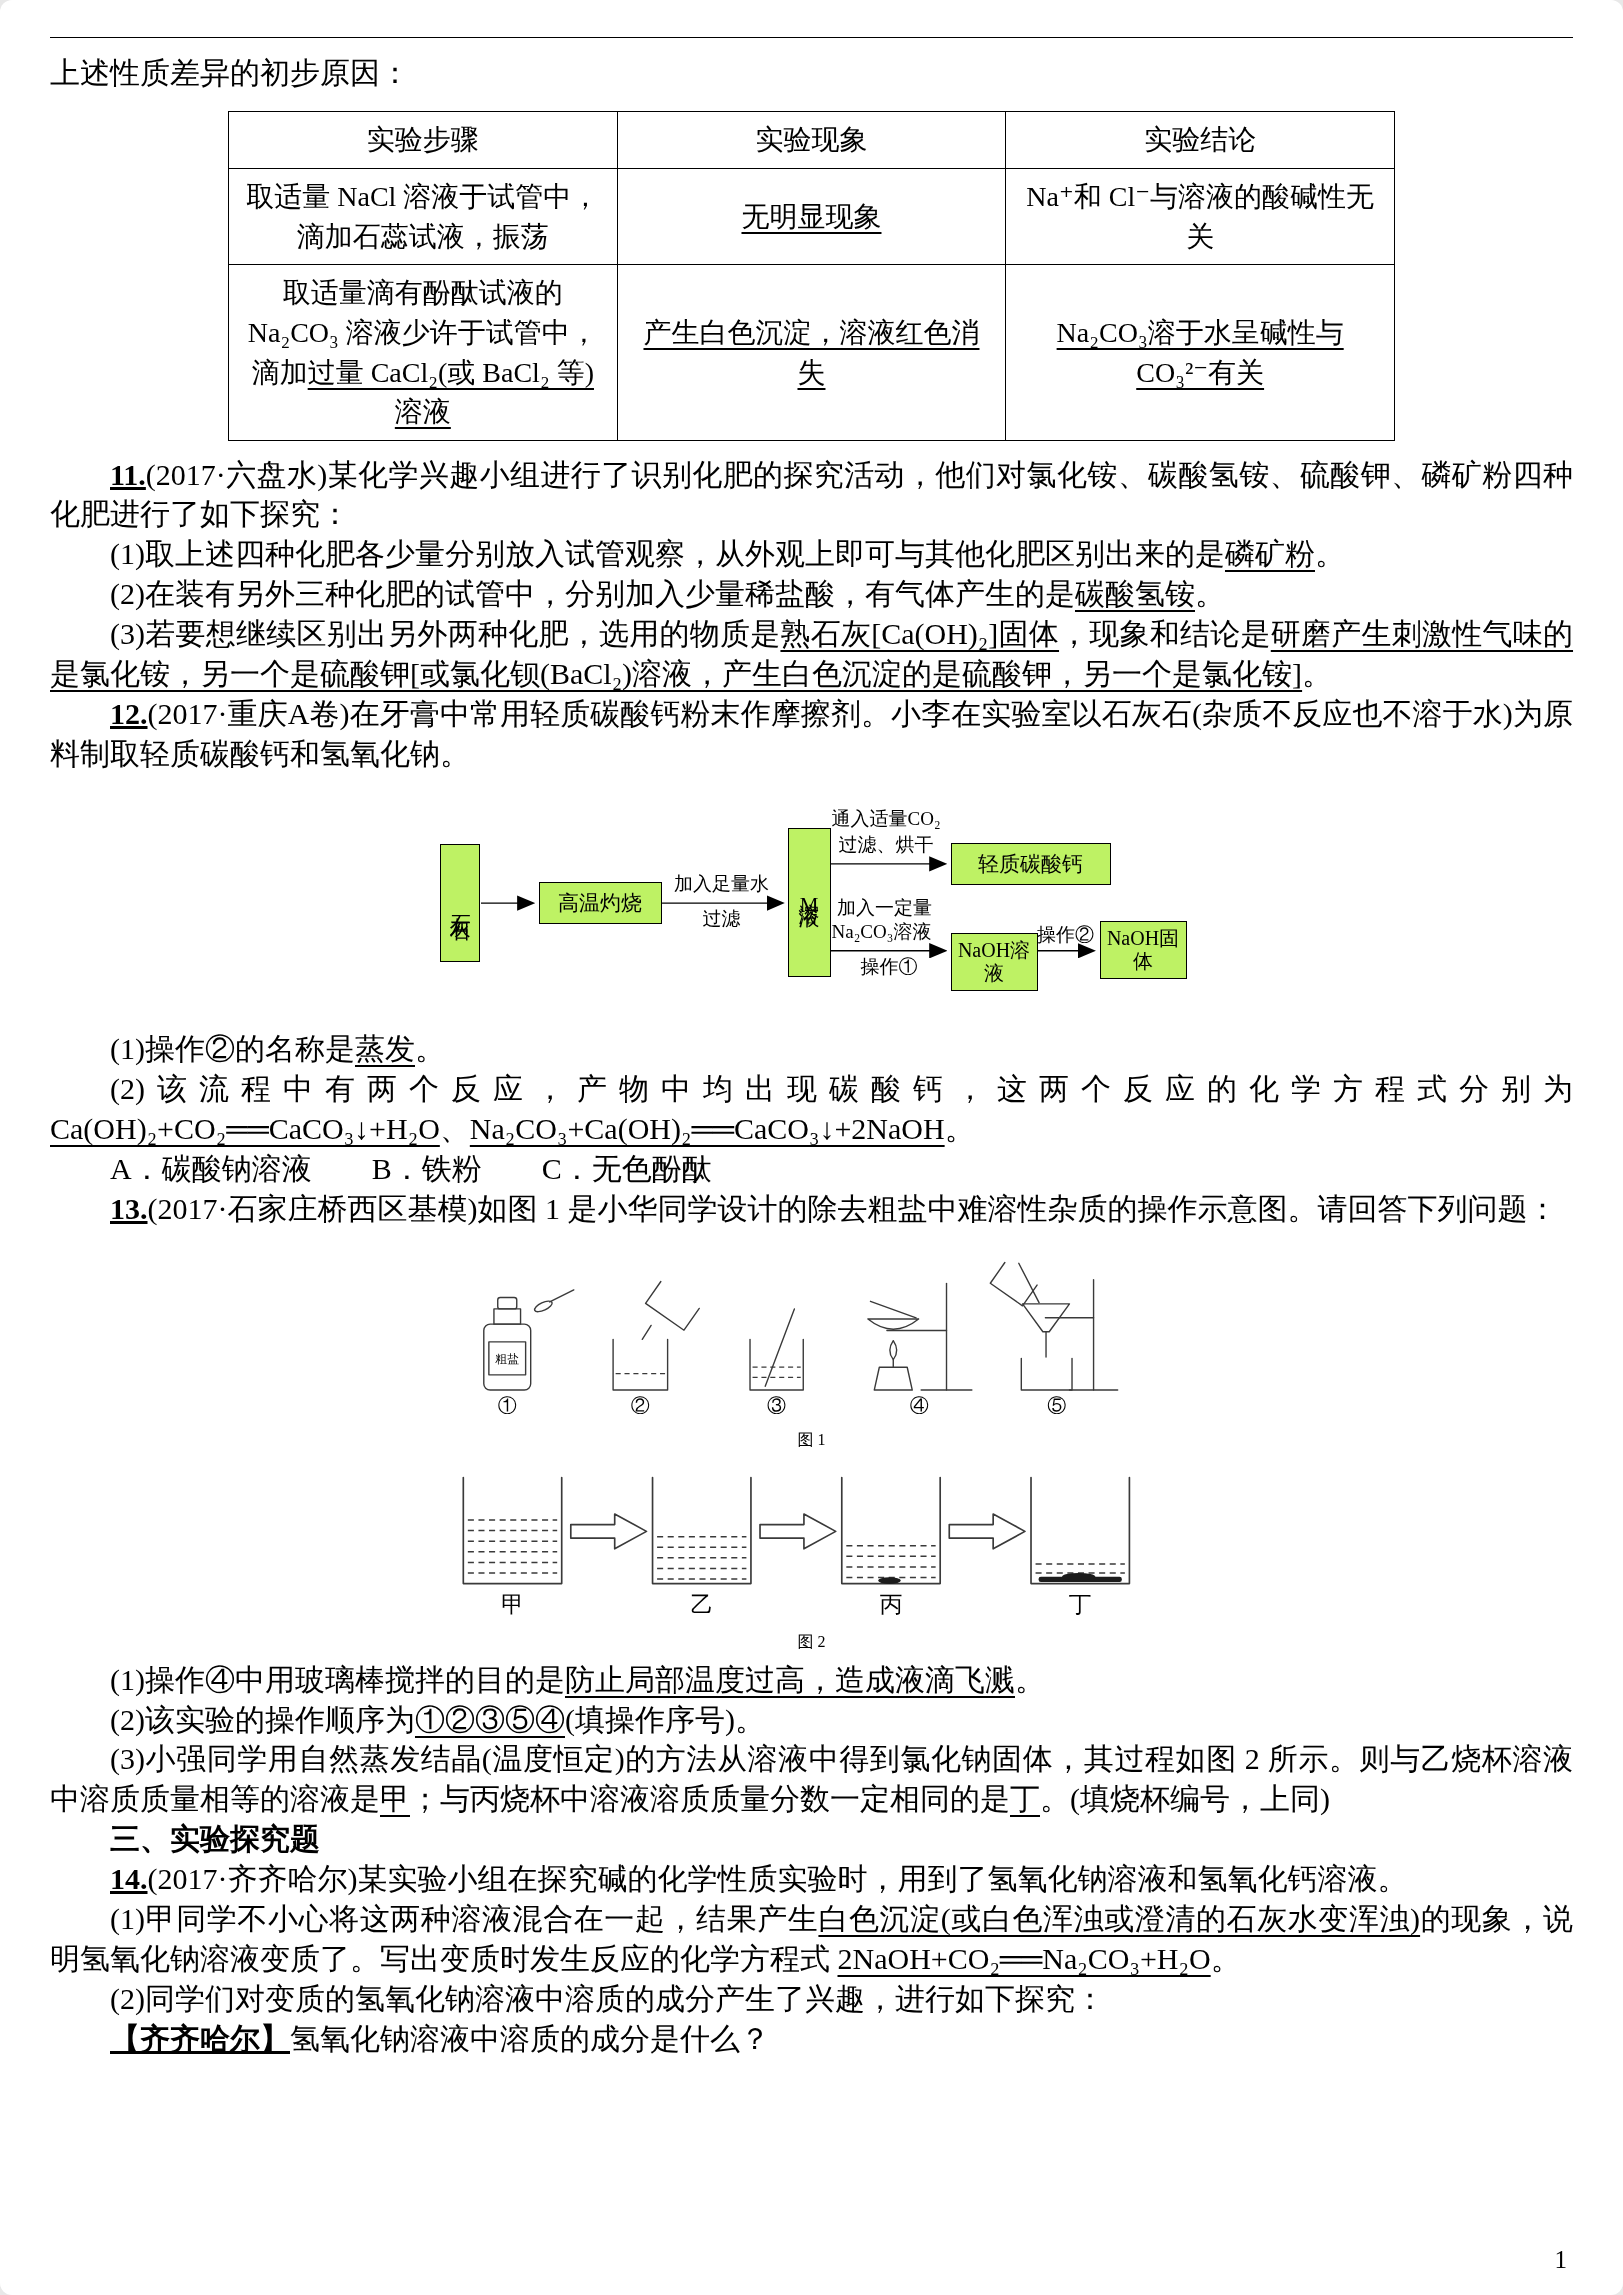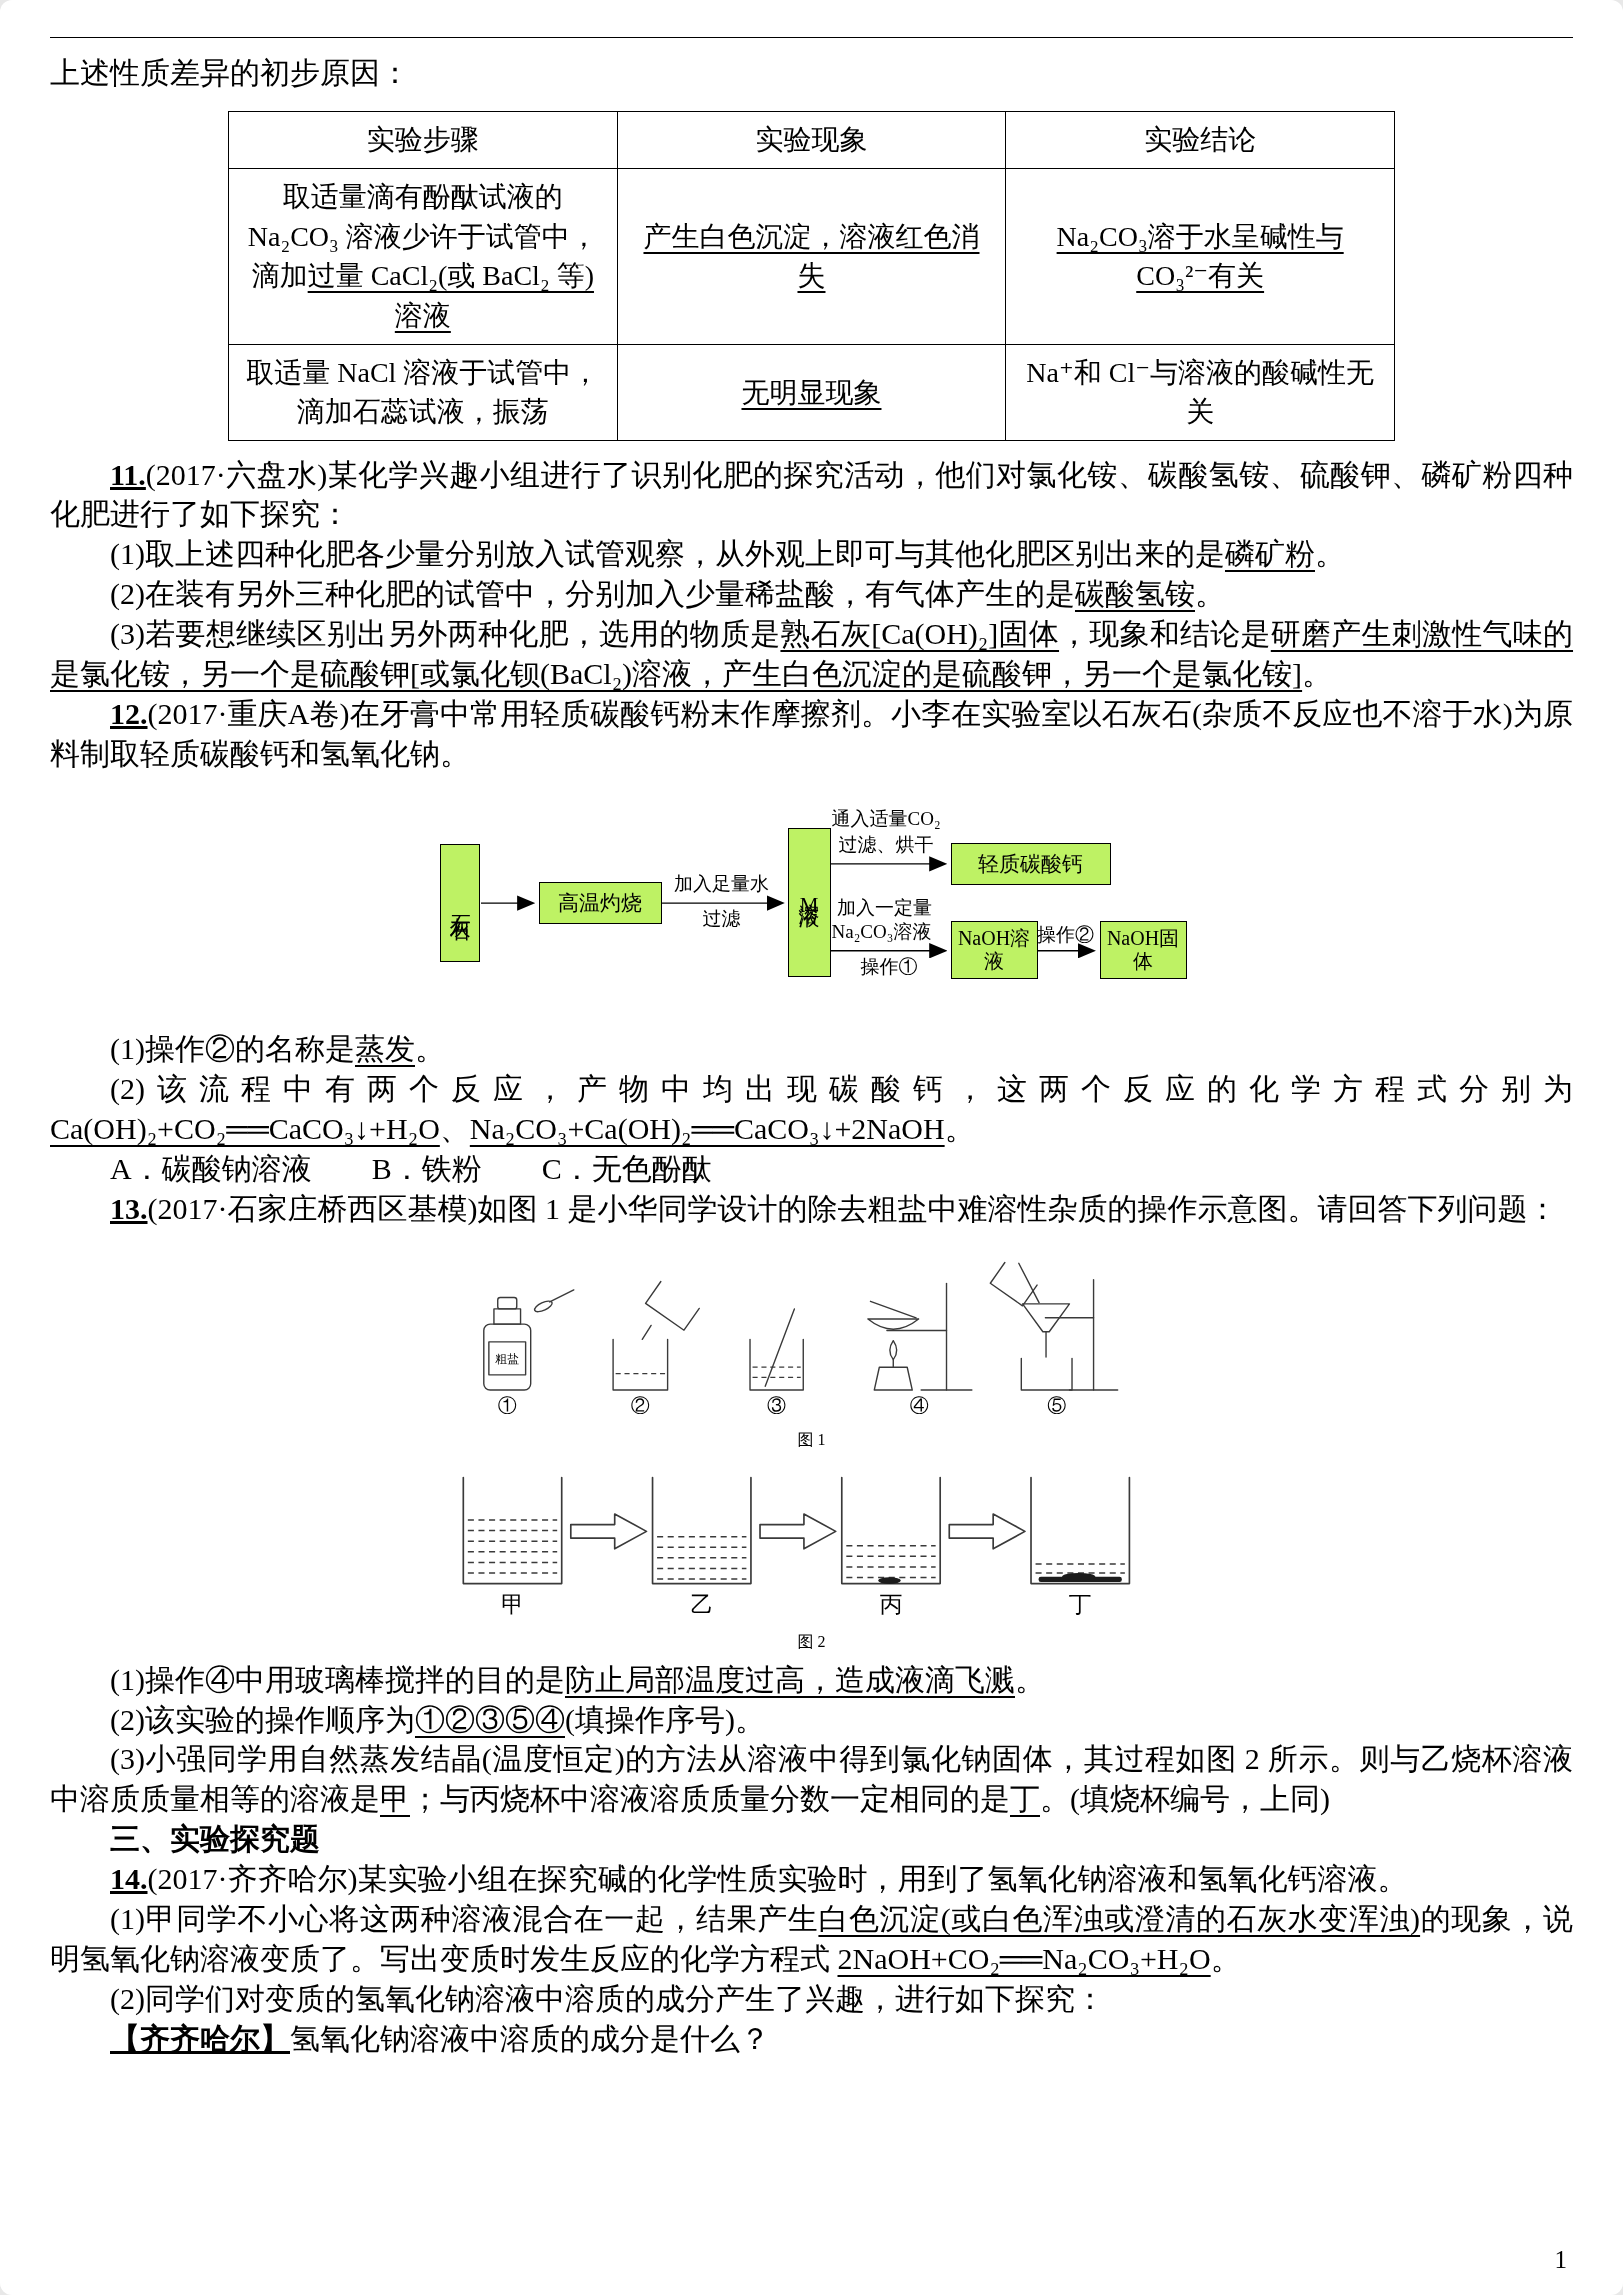--- a/index.html
+++ b/index.html
@@ -55,28 +55,28 @@
   <table class="qtable">
     <thead>
       <tr>
         <th>实验步骤</th>
         <th>实验现象</th>
         <th>实验结论</th>
       </tr>
     </thead>
     <tbody>
       <tr>
+        <td>取适量 NaCl 溶液于试管中，滴加石蕊试液，振荡</td>
+        <td><u>无明显现象</u></td>
+        <td>Na⁺和 Cl⁻与溶液的酸碱性无关</td>
+      </tr>
+      <tr>
         <td>取适量滴有酚酞试液的 Na₂CO₃ 溶液少许于试管中，滴加<u>过量 CaCl₂(或 BaCl₂ 等)溶液</u></td>
         <td><u>产生白色沉淀，溶液红色消失</u></td>
         <td><u>Na₂CO₃溶于水呈碱性与 CO₃²⁻有关</u></td>
-      </tr>
-      <tr>
-        <td>取适量 NaCl 溶液于试管中，滴加石蕊试液，振荡</td>
-        <td><u>无明显现象</u></td>
-        <td>Na⁺和 Cl⁻与溶液的酸碱性无关</td>
       </tr>
     </tbody>
   </table>
 
   <p class="para"><b>11.</b>(2017·六盘水)某化学兴趣小组进行了识别化肥的探究活动，他们对氯化铵、碳酸氢铵、硫酸钾、磷矿粉四种化肥进行了如下探究：</p>
   <p class="para">(1)取上述四种化肥各少量分别放入试管观察，从外观上即可与其他化肥区别出来的是<u>磷矿粉</u>。</p>
   <p class="para">(2)在装有另外三种化肥的试管中，分别加入少量稀盐酸，有气体产生的是<u>碳酸氢铵</u>。</p>
   <p class="para">(3)若要想继续区别出另外两种化肥，选用的物质是<u>熟石灰[Ca(OH)₂]固体</u>，现象和结论是<u>研磨产生刺激性气味的是氯化铵，另一个是硫酸钾[或氯化钡(BaCl₂)溶液，产生白色沉淀的是硫酸钾，另一个是氯化铵]</u>。</p>
 
   <p class="para"><b>12.</b>(2017·重庆A卷)在牙膏中常用轻质碳酸钙粉末作摩擦剂。小李在实验室以石灰石(杂质不反应也不溶于水)为原料制取轻质碳酸钙和氢氧化钠。</p>
@@ -99,21 +99,21 @@
     <div class="fc-box" style="left:104px; top:94px; width:123px; height:42px;">高温灼烧</div>
     <div class="fc-label" style="left:227px; top:85px; width:120px;">加入足量水</div>
     <div class="fc-label" style="left:227px; top:120px; width:120px;">过滤</div>
     <div class="fc-box fc-vert" style="left:353px; top:40px; width:43px; height:149px;">溶液M</div>
     <div class="fc-label" style="left:384px; top:20px; width:135px;">通入适量CO₂</div>
     <div class="fc-label" style="left:384px; top:46px; width:135px;">过滤、烘干</div>
     <div class="fc-box" style="left:516px; top:55px; width:160px; height:42px;">轻质碳酸钙</div>
     <div class="fc-label" style="left:387px; top:109px; width:126px;">加入一定量</div>
     <div class="fc-label" style="left:381px; top:133px; width:132px;">Na₂CO₃溶液</div>
     <div class="fc-label" style="left:415px; top:168px; width:79px;">操作①</div>
-    <div class="fc-box" style="left:516px; top:133px; width:87px; height:58px; font-size:20px;">NaOH溶液</div>
+    <div class="fc-box" style="left:516px; top:145px; width:87px; height:58px; font-size:20px;">NaOH溶液</div>
     <div class="fc-label" style="left:600px; top:136px; width:62px;">操作②</div>
     <div class="fc-box" style="left:665px; top:133px; width:87px; height:58px; font-size:20px;">NaOH固体</div>
   </div>
 
   <p class="para">(1)操作②的名称是<u>蒸发</u>。</p>
   <p class="para">(2)该流程中有两个反应，产物中均出现碳酸钙，这两个反应的化学方程式分别为 <u>Ca(OH)₂+CO₂══CaCO₃↓+H₂O</u>、<u>Na₂CO₃+Ca(OH)₂══CaCO₃↓+2NaOH</u>。</p>
   <p class="para">A．碳酸钠溶液　　B．铁粉　　C．无色酚酞</p>
 
   <p class="para"><b>13.</b>(2017·石家庄桥西区基模)如图 1 是小华同学设计的除去粗盐中难溶性杂质的操作示意图。请回答下列问题：</p>
 

